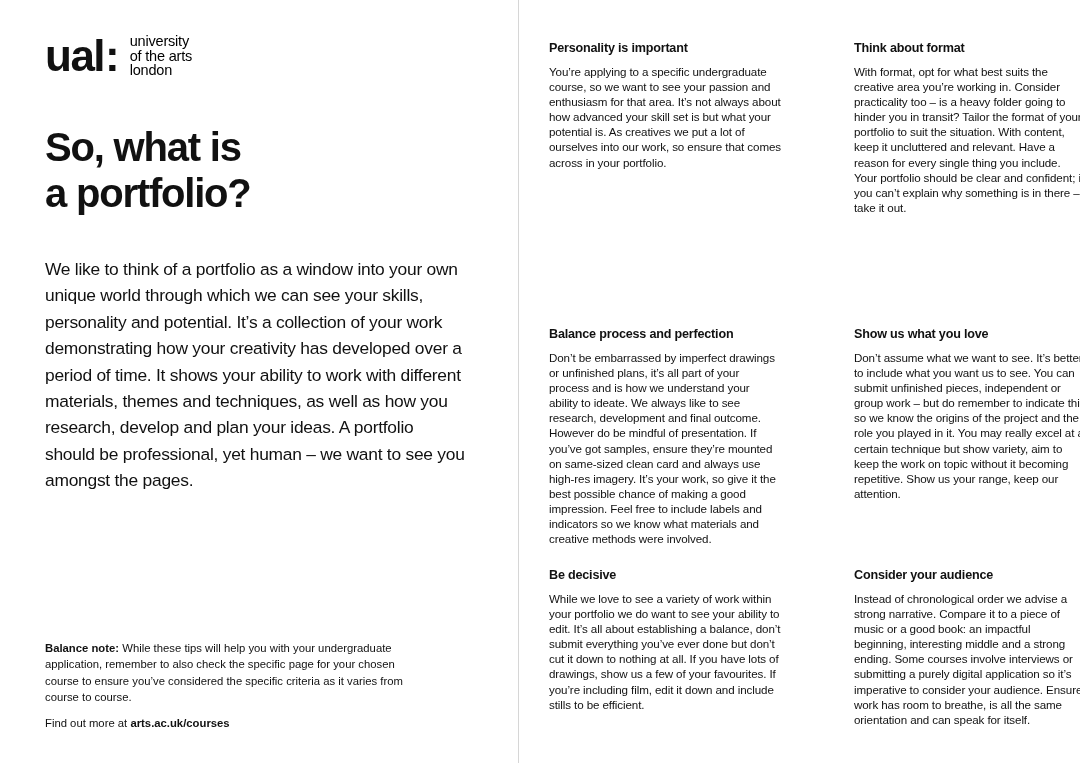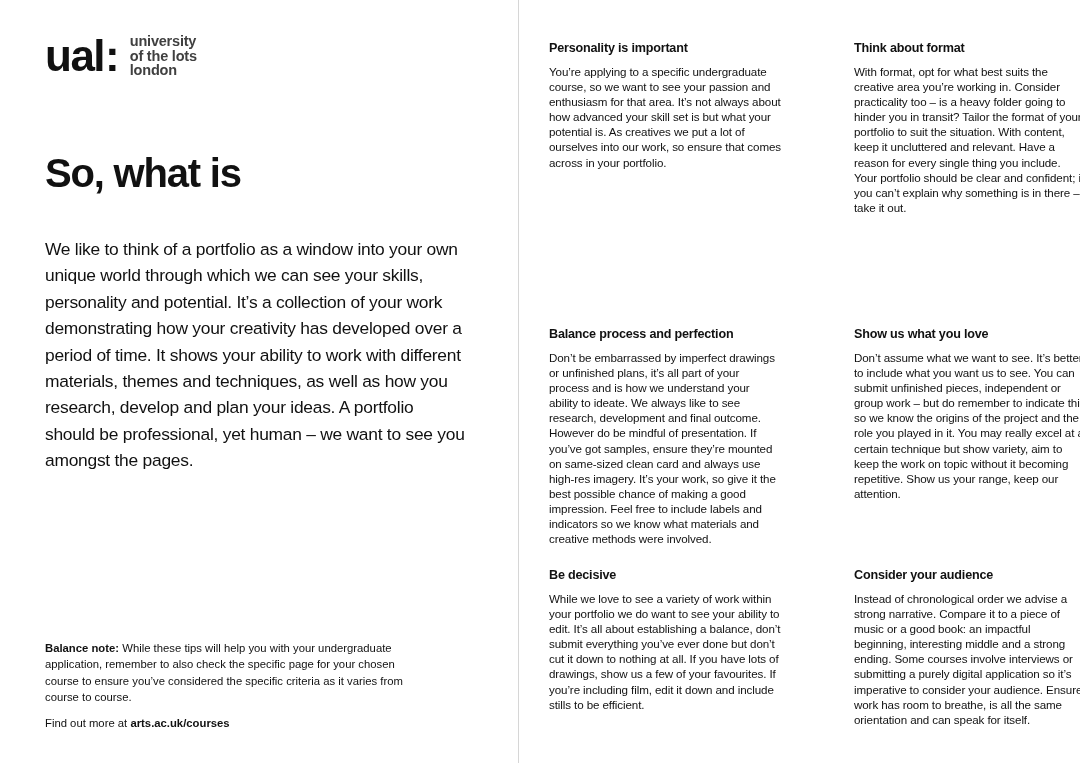--- a/index.html
+++ b/index.html
@@ -46,29 +46,29 @@
     font-family: "Liberation Sans", sans-serif;
     font-weight: bold;
     font-size: 44px;
     line-height: 40px;
     color: #111111;
     margin-left: 1px;
     margin-right: 10px;
   }
   .logo-lines {
     font-family: "Liberation Sans", sans-serif;
-    font-weight: bold;
+    font-weight: normal;
     font-size: 14.5px;
     line-height: 14.6px;
     letter-spacing: -0.2px;
-    color: #404040;
+    color: #000000;
   }
 
   .headline {
-    margin-top: 72px;
+    margin-top: 46px;
     font-size: 40px;
     font-weight: bold;
     line-height: 46px;
     letter-spacing: -1.2px;
     color: #111111;
   }
   .headline .l2 { display: block; }
 
   .intro {
     margin-top: 40px;
@@ -147,27 +147,28 @@
 
 <div class="page">
 
   <div class="left-col">
 
     <div class="logo">
       <span class="logo-ual">ual</span>
       <span class="logo-colon">:</span>
       <span class="logo-lines">
         <span>university</span><br>
-        <span>of the lots</span><br>
+        <span>of the arts</span><br>
         <span>london</span>
       </span>
     </div>
 
     <h1 class="headline">
       <span class="l1">So, what is</span>
+      <span class="l2">a portfolio?</span>
     </h1>
 
     <div class="intro">
       <p>We like to think of a portfolio as a window into your own unique world through which we can see your skills, personality and potential. It’s a collection of your work demonstrating how your creativity has developed over a period of time. It shows your ability to work with different materials, themes and techniques, as well as how you research, develop and plan your ideas. A portfolio should be professional, yet human – we want to see you amongst the pages.</p>
     </div>
   </div>
 
   <div class="note">
     <div>
       <b>Balance note:</b><span> While these tips will help you with your undergraduate application, remember to also check the specific page for your chosen course to ensure you’ve considered the specific criteria as it varies from course to course.</span>

